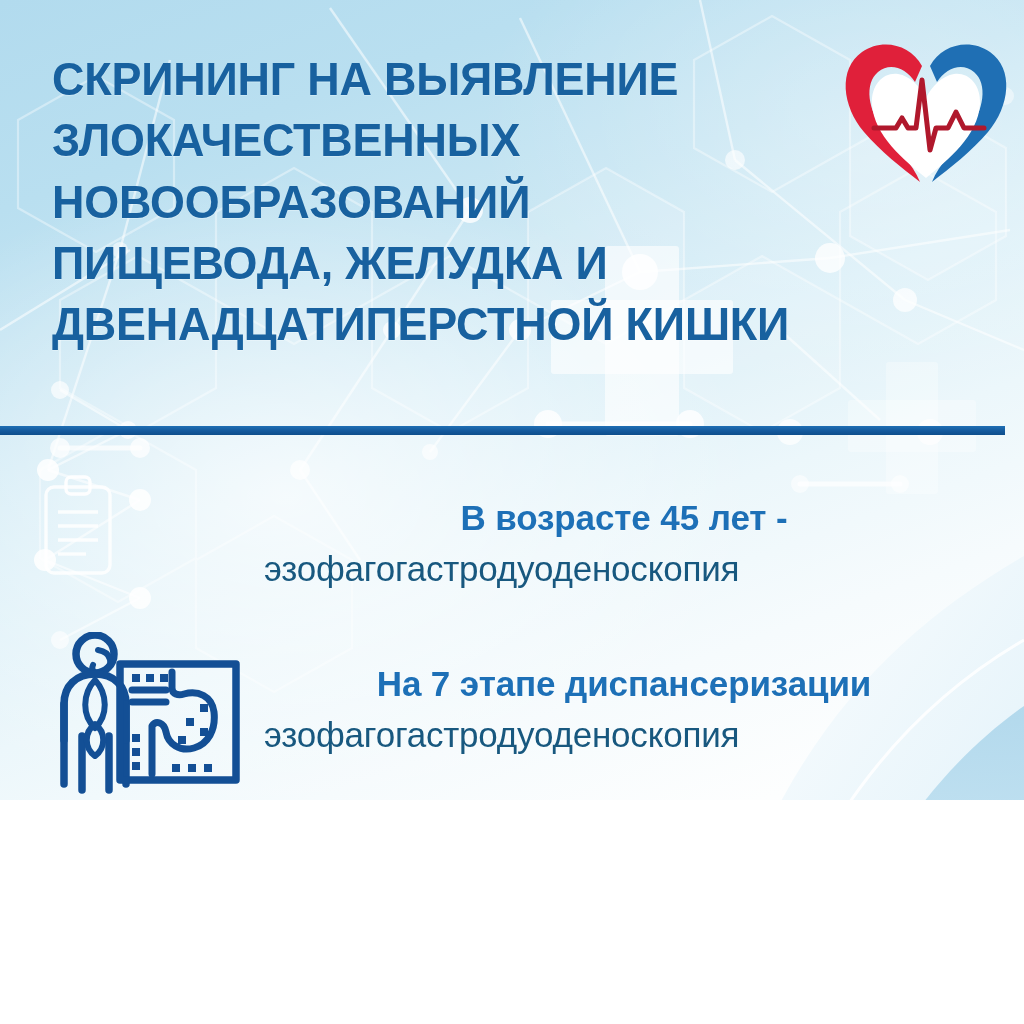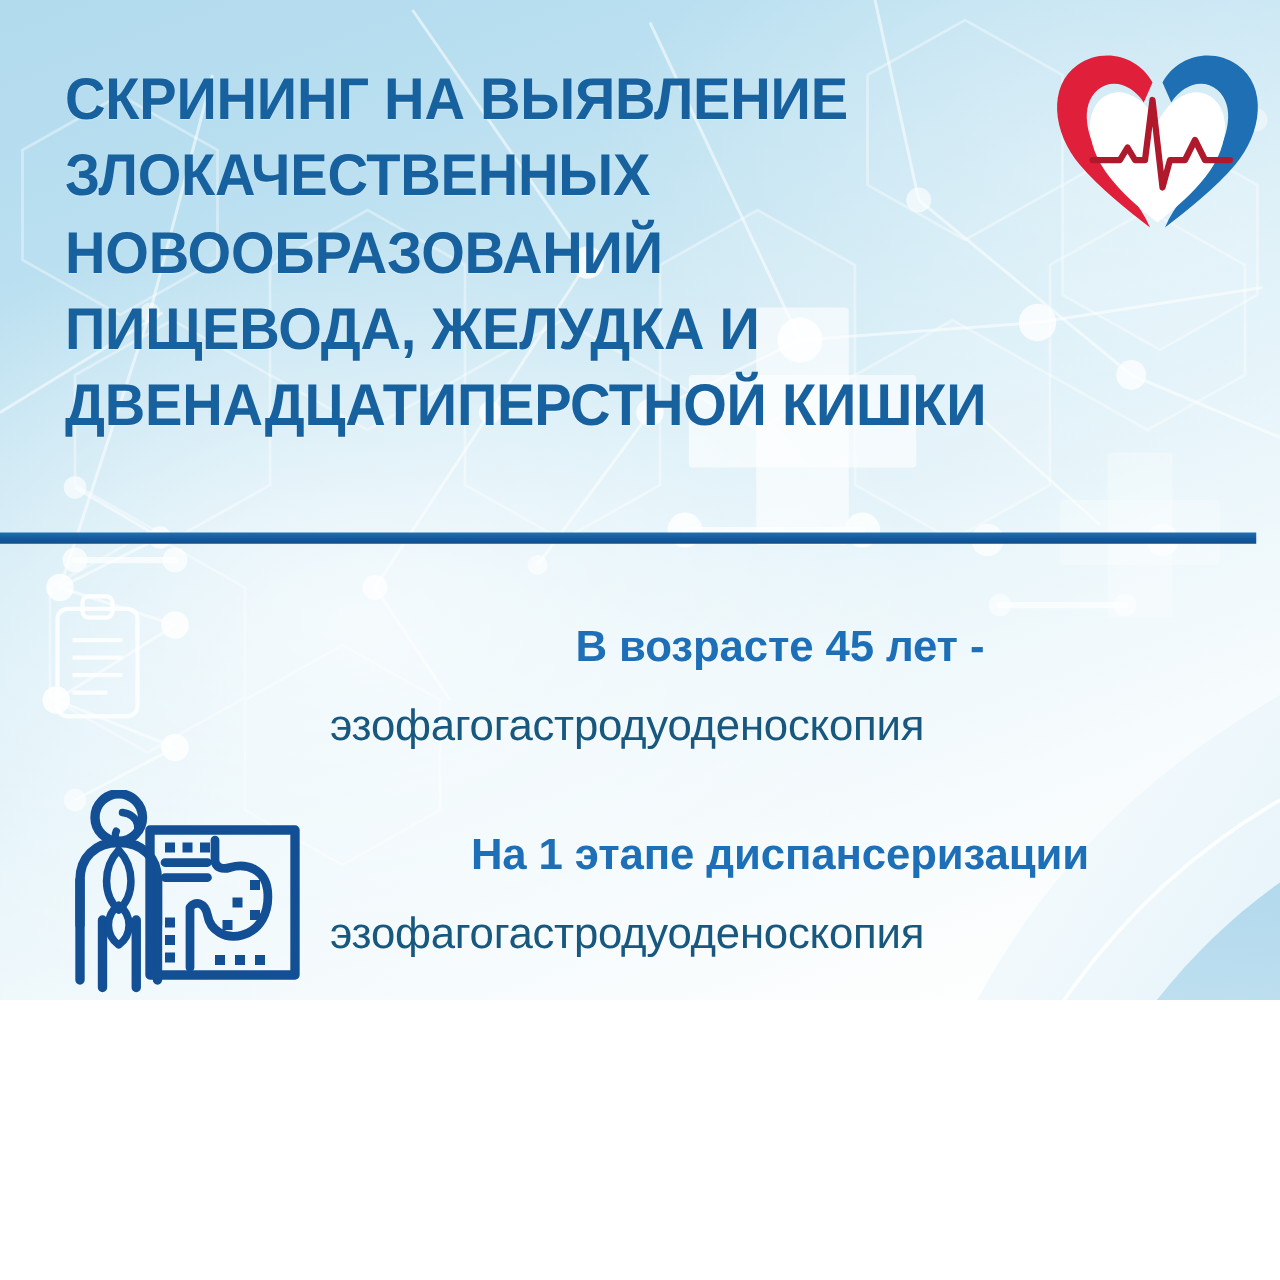--- a/index.html
+++ b/index.html
@@ -58,21 +58,21 @@
 
   .lead{
     font-weight:700; font-size:35px; line-height:1.18;
     color:#1d70b7; letter-spacing:-0.1px;
     text-shadow:0 1px 0 rgba(255,255,255,.30);
     text-align:center;
   }
   .body{
     font-weight:400; font-size:35px; line-height:1.295;
     color:#18587f; letter-spacing:-0.2px;
-    margin-top:20px;
+    margin-top:8px;
   }
   .body .ln{ display:block; white-space:nowrap; }
 
   
   .icon-endoscopy{ position:absolute; left:52px; top:632px; width:190px; height:168px; }
 </style>
 </head>
 <body>
 
 <div id="poster">
@@ -273,19 +273,19 @@
       <rect x="136" y="132" width="8" height="8"></rect>
       <rect x="152" y="132" width="8" height="8"></rect>
       <rect x="148" y="72" width="8" height="8"></rect>
       <rect x="134" y="86" width="8" height="8"></rect>
       <rect x="148" y="96" width="8" height="8"></rect>
       <rect x="126" y="104" width="8" height="8"></rect>
     </g>
   </svg>
 
   <div class="block b2">
-    <div class="lead">На 1 этапе диспансеризации</div>
+    <div class="lead">На 7 этапе диспансеризации</div>
     <div class="body">
       <span class="ln">эзофагогастродуоденоскопия</span>
     </div>
   </div>
 
 </div>
 
 </body></html>

